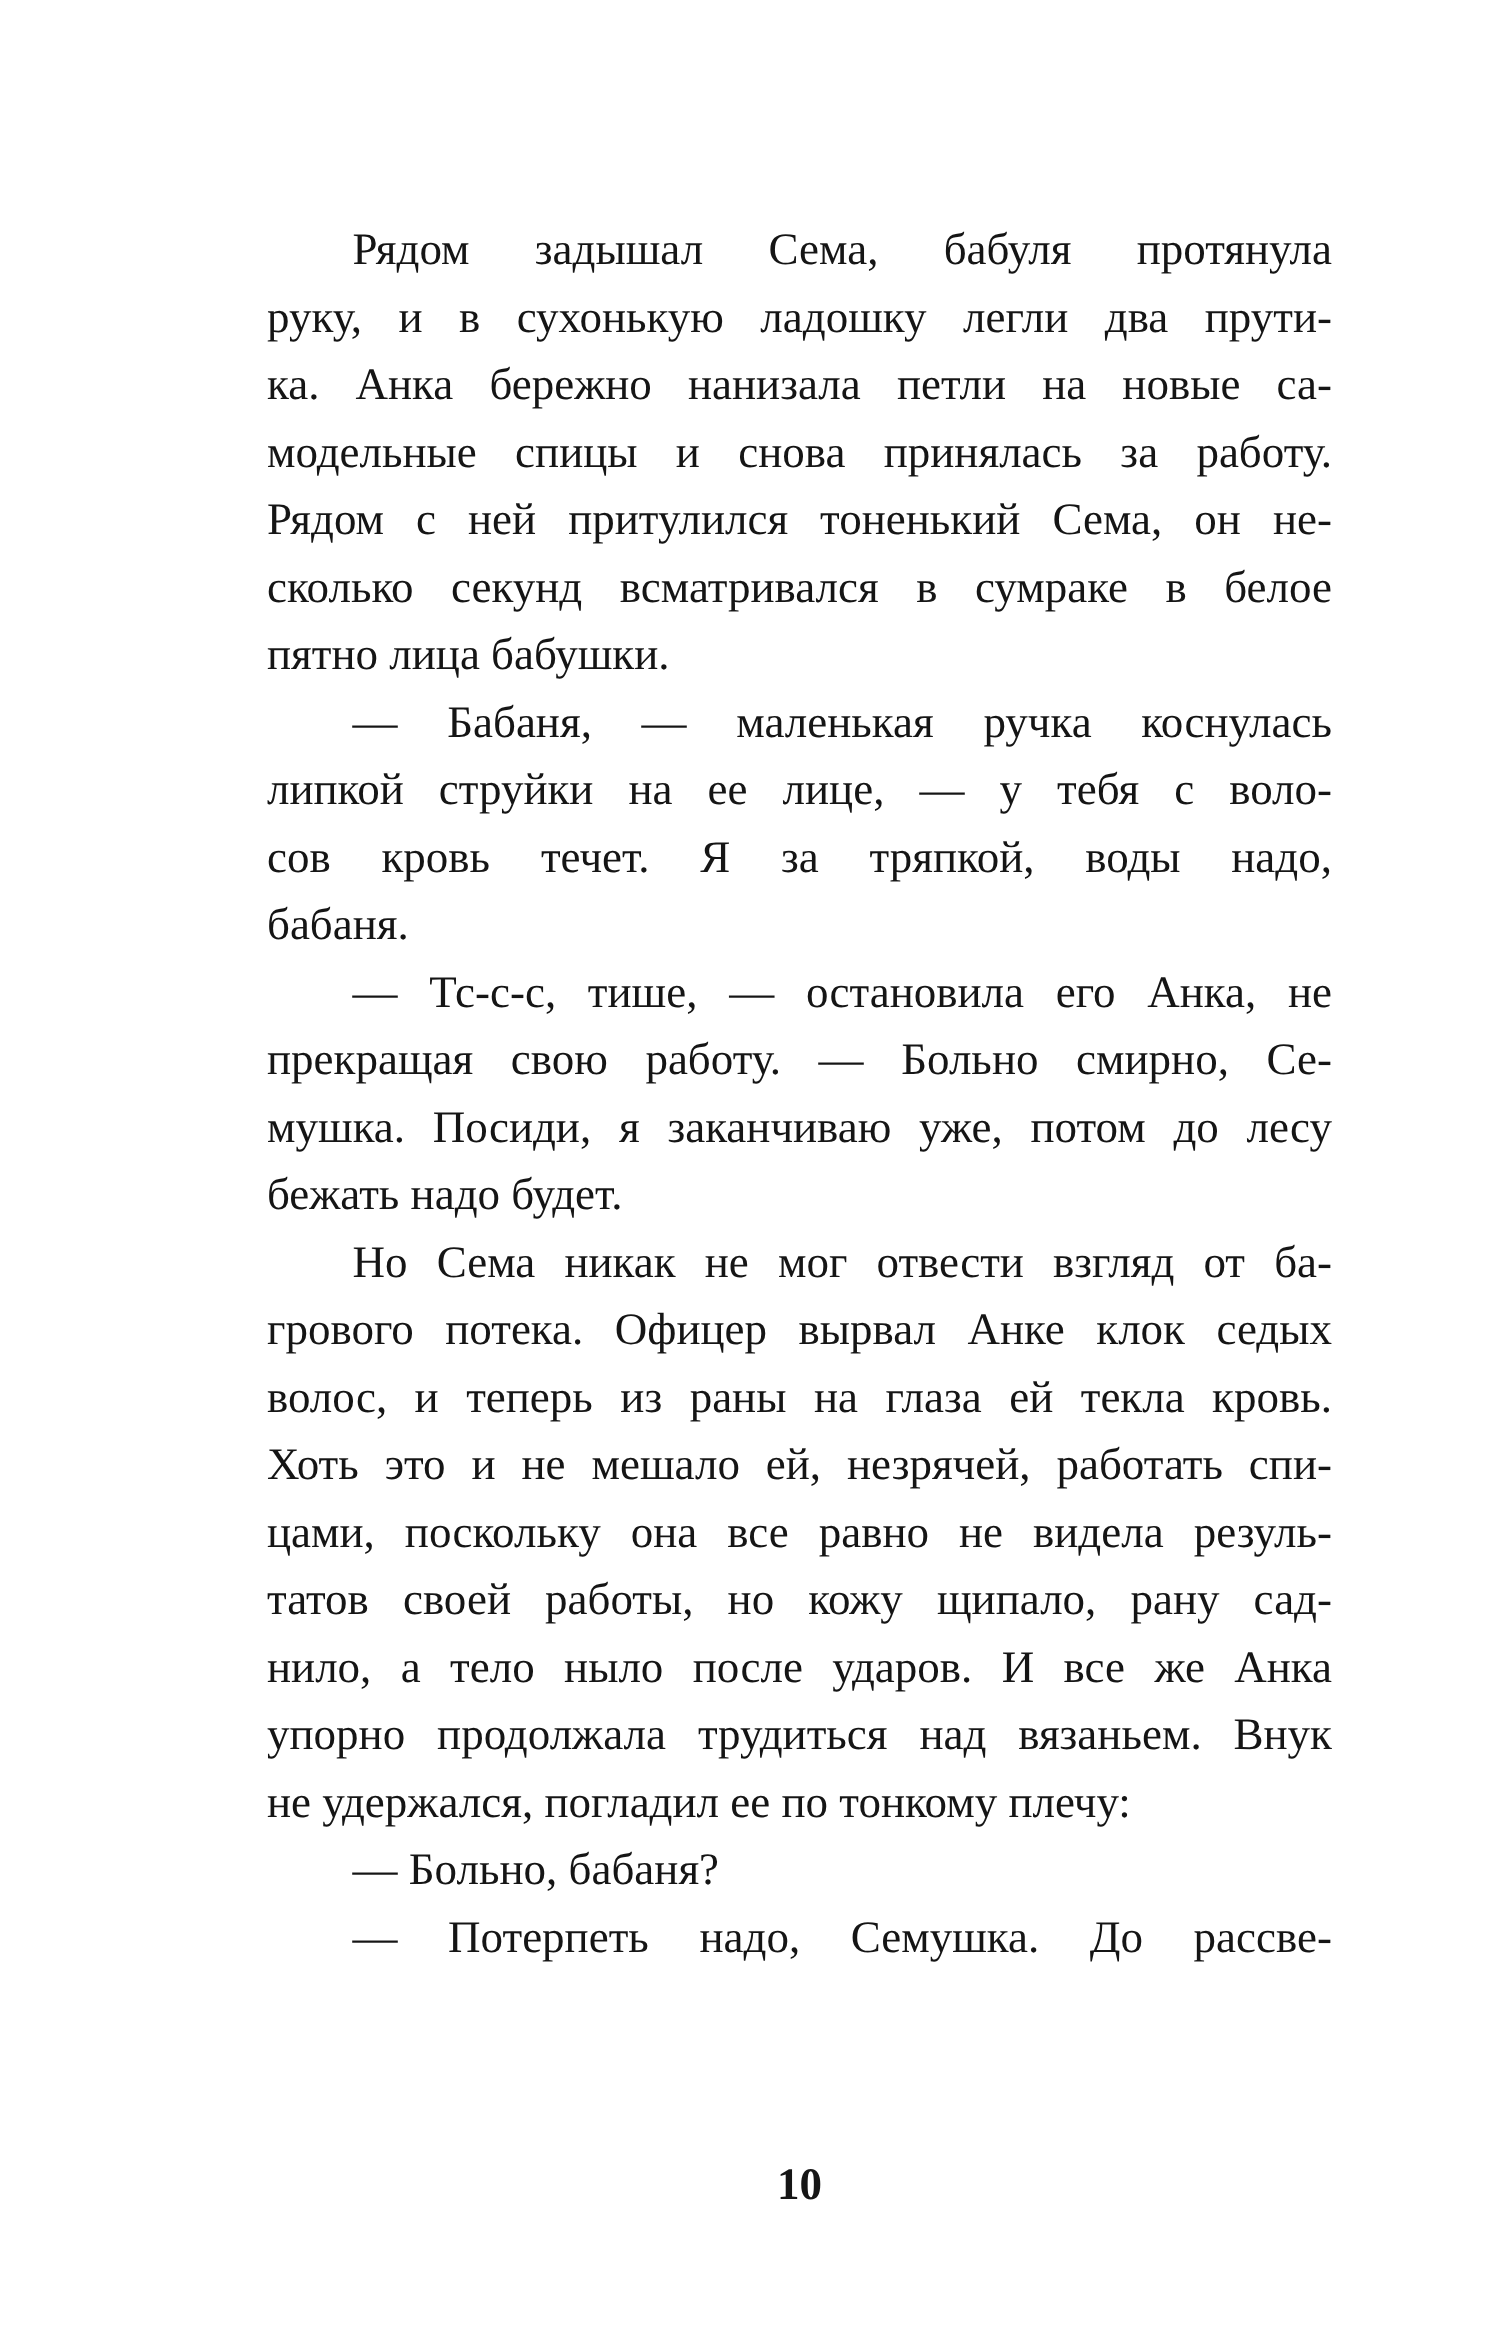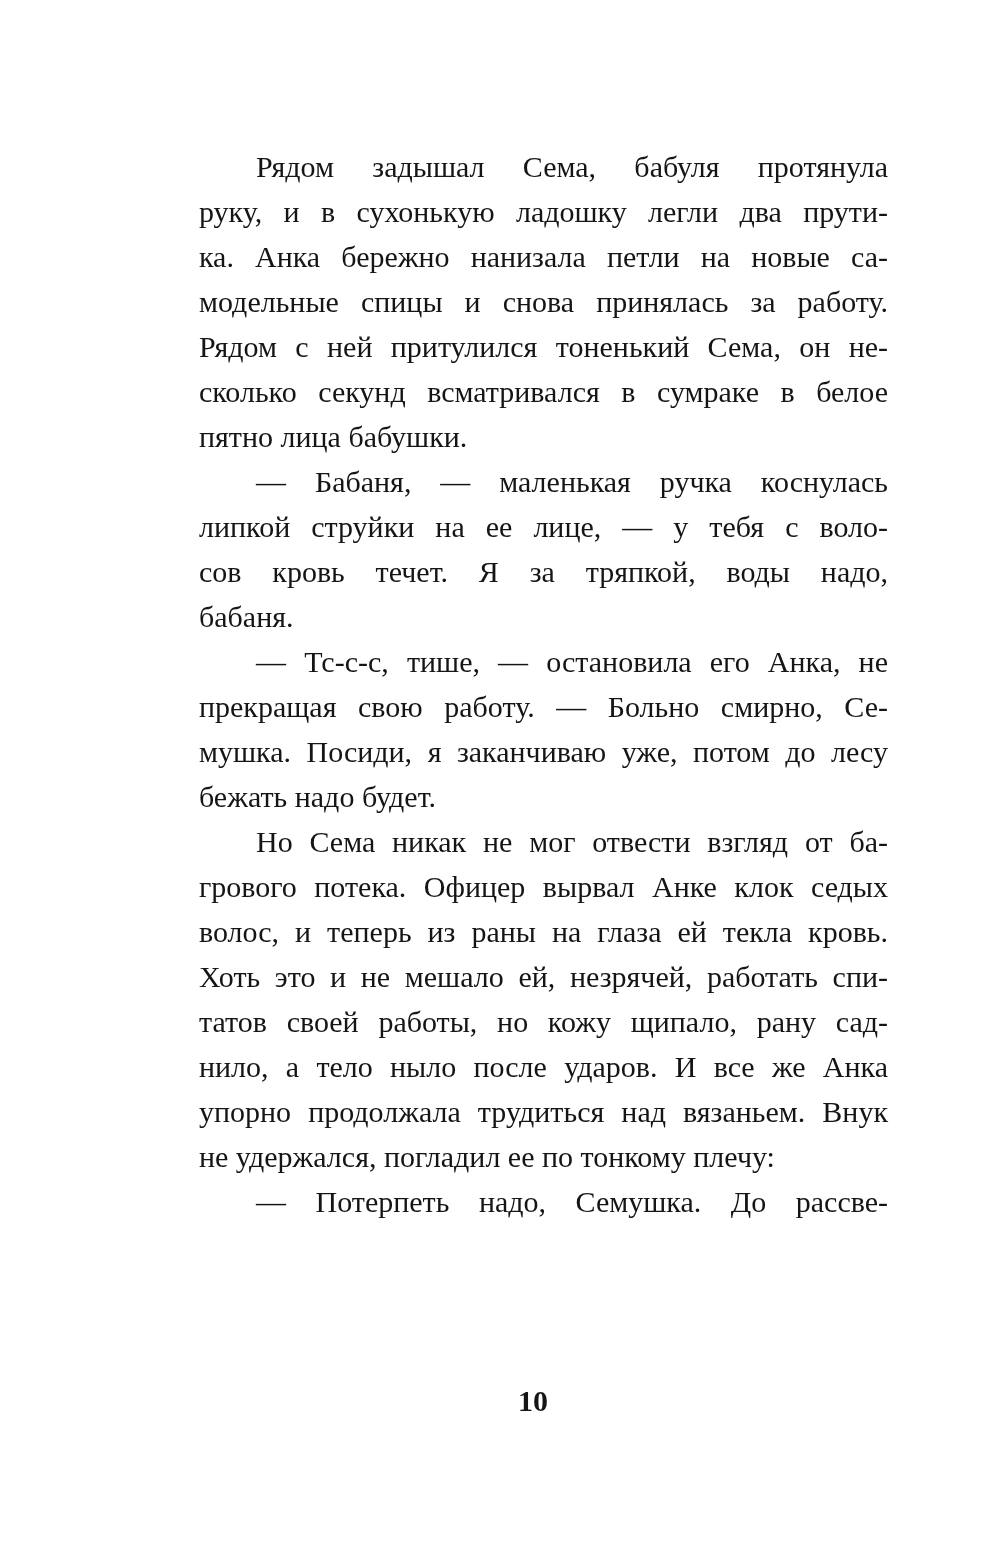--- a/index.html
+++ b/index.html
@@ -26,33 +26,32 @@
   }
   .paragraph {
     margin: 0;
     padding: 0;
   }
   .line {
     text-align: justify;
     text-align-last: justify;
     white-space: nowrap;
     height: 45px;
-    margin-left: 21px;
   }
   .line.flush {
     text-align-last: left;
     font-family: Liberation Serif, serif;
   }
   .line.indent {
     padding-left: 57px;
   }
   .page-number {
     position: absolute;
     left: 178px;
-    top: 1384px;
+    top: 1440px;
     width: 710px;
     text-align: center;
     font-size: 30px;
     font-weight: bold;
   }
 </style>
 </head>
 <body>
 
 <div class="page">
@@ -80,26 +79,30 @@
       <div class="line">прекращая свою работу. — Больно смирно, Се-</div>
       <div class="line">мушка. Посиди, я заканчиваю уже, потом до лесу</div>
       <div class="line flush">бежать надо будет.</div>
     </div>
 
     <div class="paragraph">
       <div class="line indent">Но Сема никак не мог отвести взгляд от ба-</div>
       <div class="line">грового потека. Офицер вырвал Анке клок седых</div>
       <div class="line">волос, и теперь из раны на глаза ей текла кровь.</div>
       <div class="line">Хоть это и не мешало ей, незрячей, работать спи-</div>
+      <div class="line">цами, поскольку она все равно не видела резуль-</div>
       <div class="line">татов своей работы, но кожу щипало, рану сад-</div>
       <div class="line">нило, а тело ныло после ударов. И все же Анка</div>
       <div class="line">упорно продолжала трудиться над вязаньем. Внук</div>
       <div class="line flush">не удержался, погладил ее по тонкому плечу:</div>
     </div>
 
+    <div class="paragraph">
+      <div class="line indent flush">— Больно, бабаня?</div>
+    </div>
 
 
     <div class="paragraph">
       <div class="line indent">— Потерпеть надо, Семушка. До рассве-</div>
     </div>
 
   </div>
 
   <div class="page-number">10</div>
 </div>

